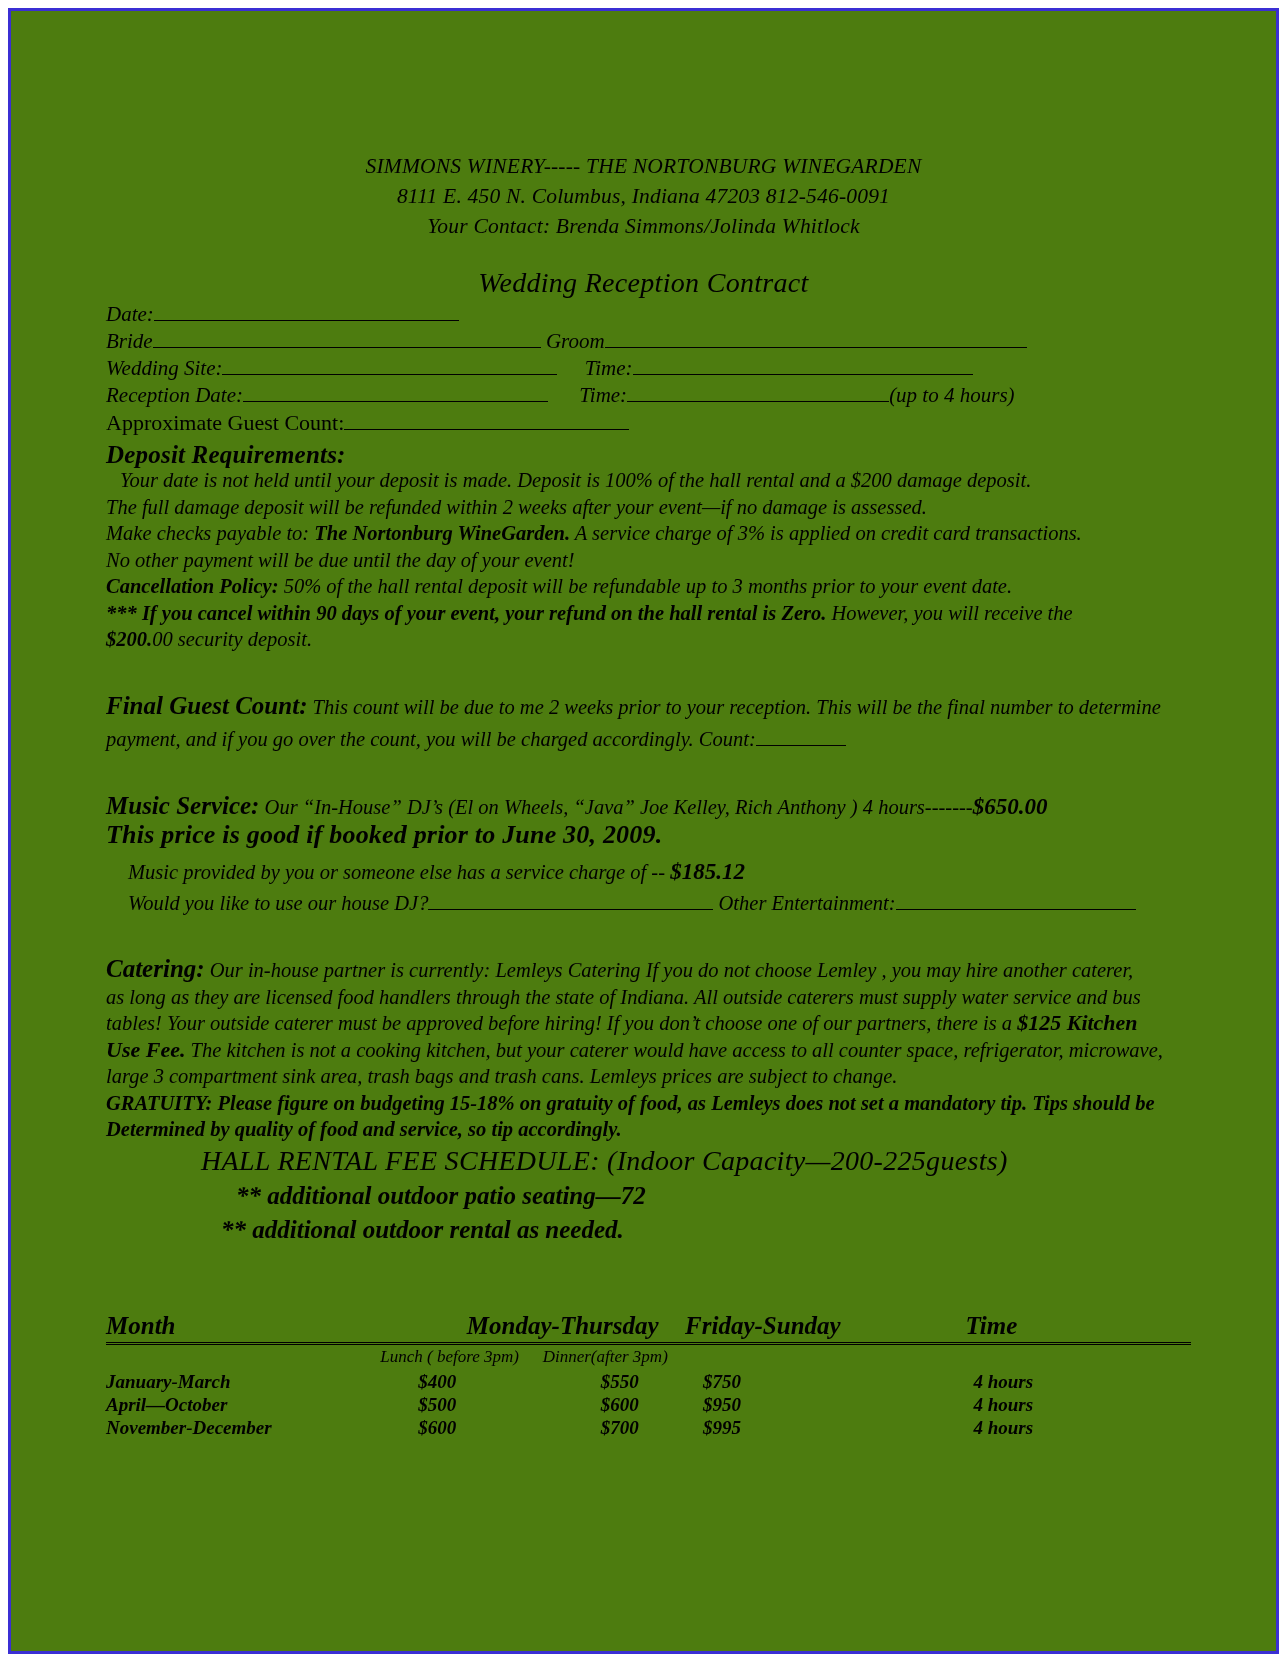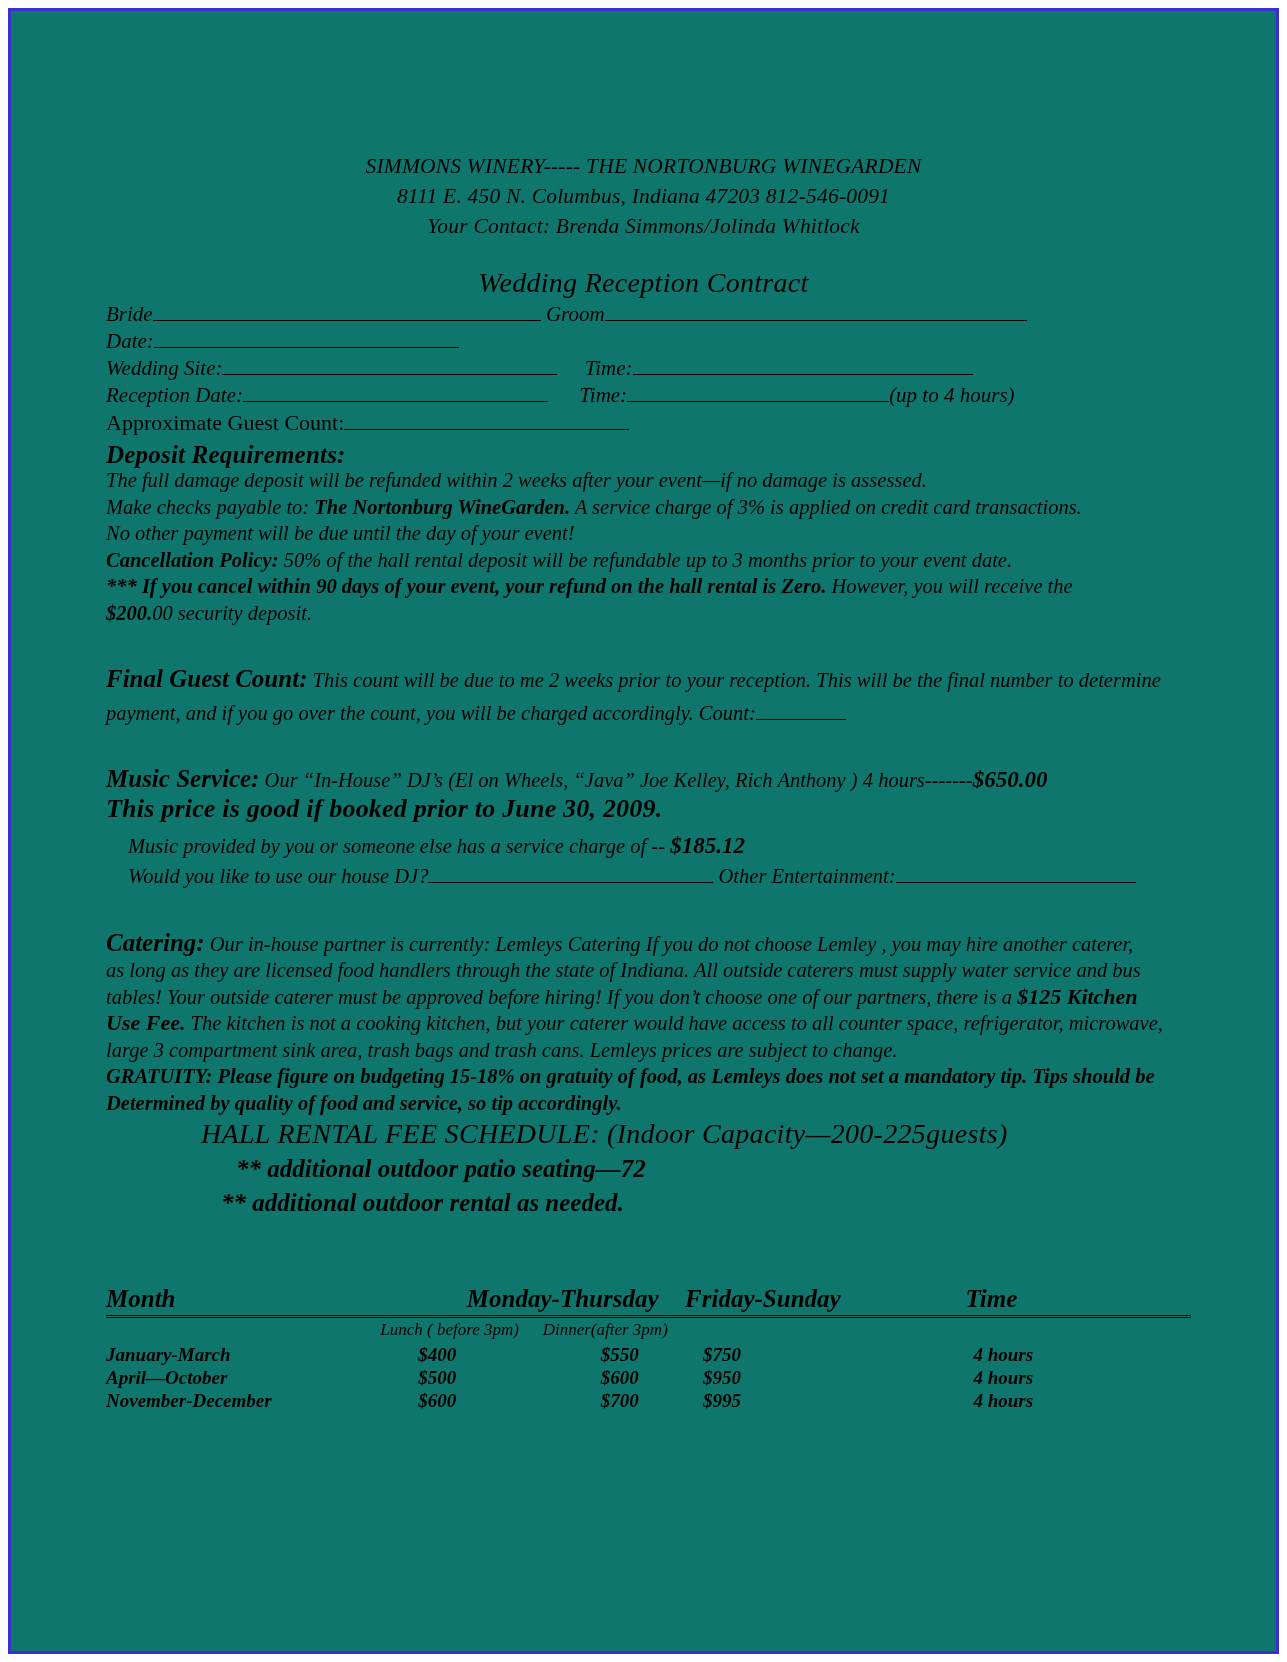--- a/index.html
+++ b/index.html
@@ -31,21 +31,21 @@
     bottom: 8px;
     border: 3px solid #3b2fd4;
     box-sizing: border-box;
   }
   #sheet {
     position: absolute;
     left: 11px;
     top: 11px;
     width: 1265px;
     height: 1640px;
-    background: #0f766e;
+    background: #4d7c0f;
     overflow: hidden;
   }
 
   
   .doc {
     position: absolute;
     left: 0;
     top: 0;
     width: 1265px;
     padding: 0 0 0 0;
@@ -207,44 +207,45 @@
         <div class="hdr-line l1">SIMMONS WINERY----- THE NORTONBURG WINEGARDEN</div>
         <div class="hdr-line l2">8111 E. 450 N.  Columbus, Indiana 47203   812-546-0091</div>
         <div class="hdr-line l3">Your Contact:  Brenda Simmons/Jolinda Whitlock</div>
       </div>
       <div id="title">Wedding Reception Contract</div>
     </div>
 
     <div id="body" style="top:290px;">
 
       <div class="formrow">
+        <span>Date:</span><span class="rule" style="width:305px"></span>
+      </div>
+
+      <div class="formrow">
         <span>Bride</span><span class="rule" style="width:388px"></span>
         <span>Groom</span><span class="rule" style="width:422px"></span>
-      </div>
-
-      <div class="formrow">
-        <span>Date:</span><span class="rule" style="width:305px"></span>
       </div>
 
       <div class="formrow">
         <span>Wedding Site:</span><span class="rule" style="width:335px"></span>
         <span style="display:inline-block;width:22px"></span><span>Time:</span><span class="rule" style="width:340px"></span>
       </div>
 
       <div class="formrow">
         <span>Reception Date:</span><span class="rule" style="width:305px"></span>
         <span style="display:inline-block;width:26px"></span><span>Time:</span><span class="rule" style="width:262px"></span><span>(up to 4 hours)</span>
       </div>
 
       <div class="formrow" style="font-style:normal;font-size:22px;">
         <span class="plain">Approximate Guest Count:</span><span class="rule" style="width:285px"></span>
       </div>
 
       <div class="sect" style="margin-top:6px;">Deposit Requirements:</div>
 
+      <p class="txt ind">Your date is not held until your deposit is made.  Deposit is 100% of the hall rental and a $200 damage deposit.</p>
       <p class="txt">The full damage deposit will be refunded within 2 weeks after your event—if no damage is assessed.</p>
       <p class="txt"><span>Make checks payable to:  </span><b class="hv">The Nortonburg WineGarden.</b><span>    A service charge of 3% is applied on credit card transactions.</span></p>
       <p class="txt">No other payment will be due until the day of your event!</p>
       <p class="txt"><b class="hv">Cancellation Policy:</b><span> 50% of the hall rental deposit will be refundable up to 3 months prior to your event date.</span></p>
       <p class="txt"><b class="hv">*** If you cancel within 90 days of your event, your refund on the hall rental is Zero.</b><span>  However, you will receive the</span></p>
       <p class="txt"><b class="hv">$200.</b><span>00 security deposit.</span></p>
 
       <div class="gap-lg"></div>
 
       <p class="txt"><span class="sect-inline">Final Guest Count:</span><span> This count will be due to me 2 weeks prior to your reception.  This will be the final number to determine</span></p>

